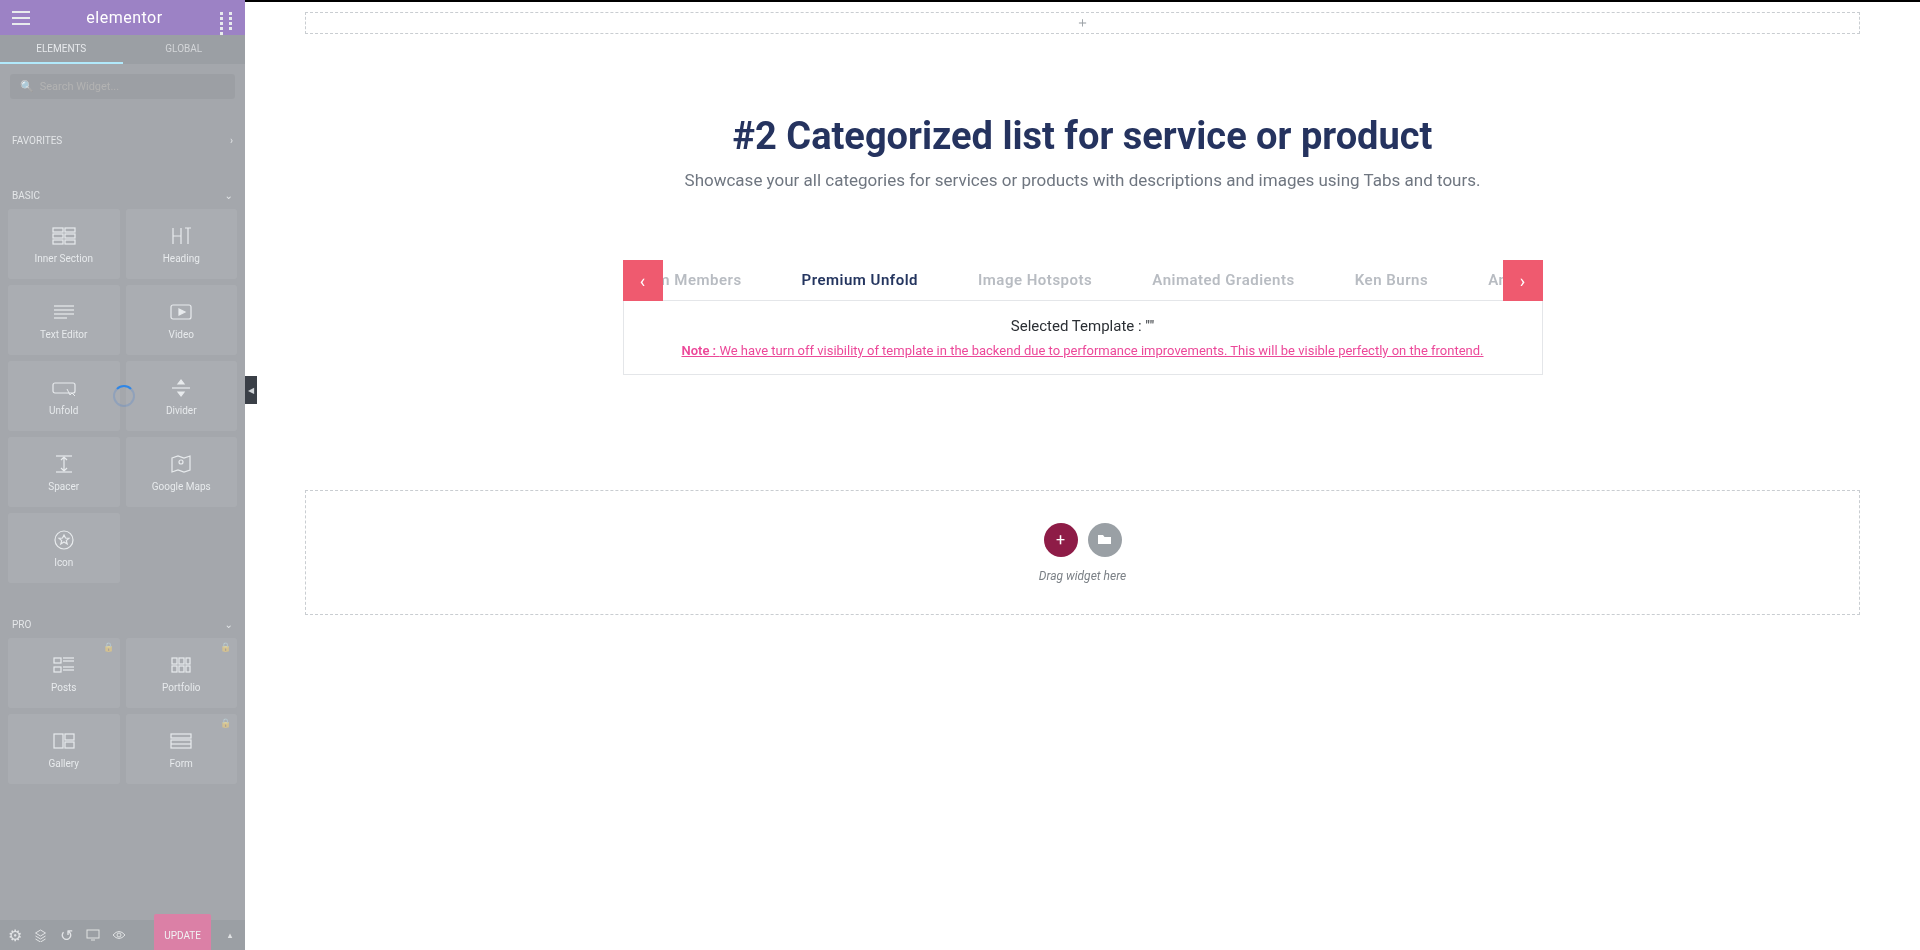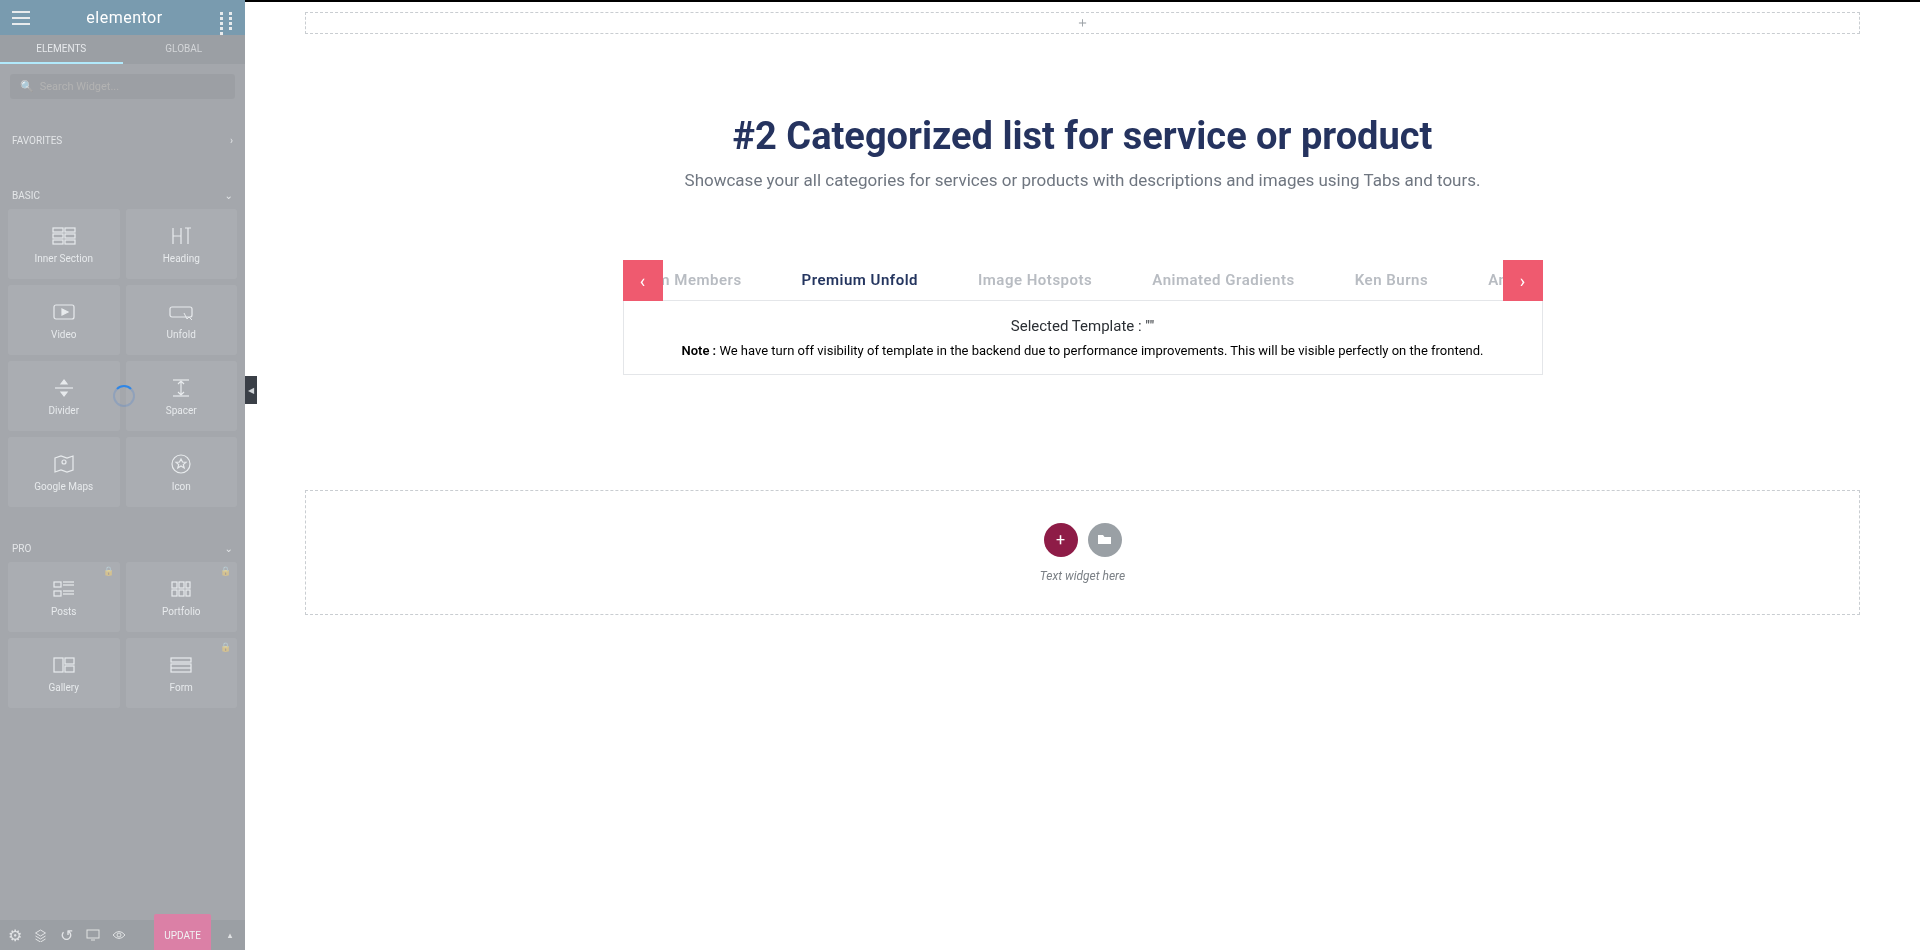--- a/index.html
+++ b/index.html
@@ -33,21 +33,21 @@
   left: 113px;
   width: 22px;
   height: 22px;
   border: 2px solid rgba(43,115,220,0.2);
   border-top-color: #2f86e6;
   border-radius: 50%;
   z-index: 4;
 }
 .sb-header {
   height: 35px;
-  background: #0c4a6e;
+  background: #4c1d95;
   display: flex;
   align-items: center;
   justify-content: space-between;
   padding: 0 12px;
   color: #d5dadf;
 }
 .sb-header .hamburger, .sb-header .dots {
   width: 18px;
   height: 14px;
   display: flex;
@@ -286,21 +286,22 @@
   padding: 16px 24px;
   text-align: center;
 }
 .template-box .sel {
   font-size: 15px;
   color: #2b2f34;
   margin-bottom: 8px;
 }
 .template-box .note {
   font-size: 13px;
-  color: #000000;
+  color: #ec4899;
+  text-decoration: underline;
 }
 .template-box .note b {
   font-weight: 600;
 }
 .dropzone {
   margin-top: 115px;
   border: 1px dashed #c9cdd1;
   height: 125px;
   display: flex;
   flex-direction: column;
@@ -396,20 +397,31 @@
       <div class="wicon">
         <svg width="22" height="20">
             <path d="M3 2 v16 M11 2 v16 M3 10 h8 M15 2 h6 M18 2 v16"></path>
           </svg>
       </div>
       <div class="wlabel">Heading</div>
     </div>
     <div class="wcard">
       <div class="wicon">
         <svg width="22" height="16">
+            <line x1="1" y1="2" x2="21" y2="2"></line>
+            <line x1="1" y1="6" x2="21" y2="6"></line>
+            <line x1="1" y1="10" x2="21" y2="10"></line>
+            <line x1="1" y1="14" x2="14" y2="14"></line>
+          </svg>
+      </div>
+      <div class="wlabel">Text Editor</div>
+    </div>
+    <div class="wcard">
+      <div class="wicon">
+        <svg width="22" height="16">
             <rect x="1" y="1" width="20" height="14" rx="2"></rect>
             <path d="M9 5 l6 3 l-6 3 z" fill="#d5dadf"></path>
           </svg>
       </div>
       <div class="wlabel">Video</div>
     </div>
     <div class="wcard">
       <div class="wicon">
         <svg width="24" height="16">
             <rect x="1" y="3" width="22" height="10" rx="2"></rect>
@@ -581,16 +593,16 @@
         <span>+</span>
       </div>
       <div class="circ-btn folder">
         <span>
           <svg width="15" height="13" fill="#fff">
               <path d="M1 3 h5 l1.5 2 h6.5 v7 h-13 z"></path>
             </svg>
         </span>
       </div>
     </div>
-    <div class="drop-label">Text widget here</div>
+    <div class="drop-label">Drag widget here</div>
   </div>
 
 </div>
 
 </body></html>

